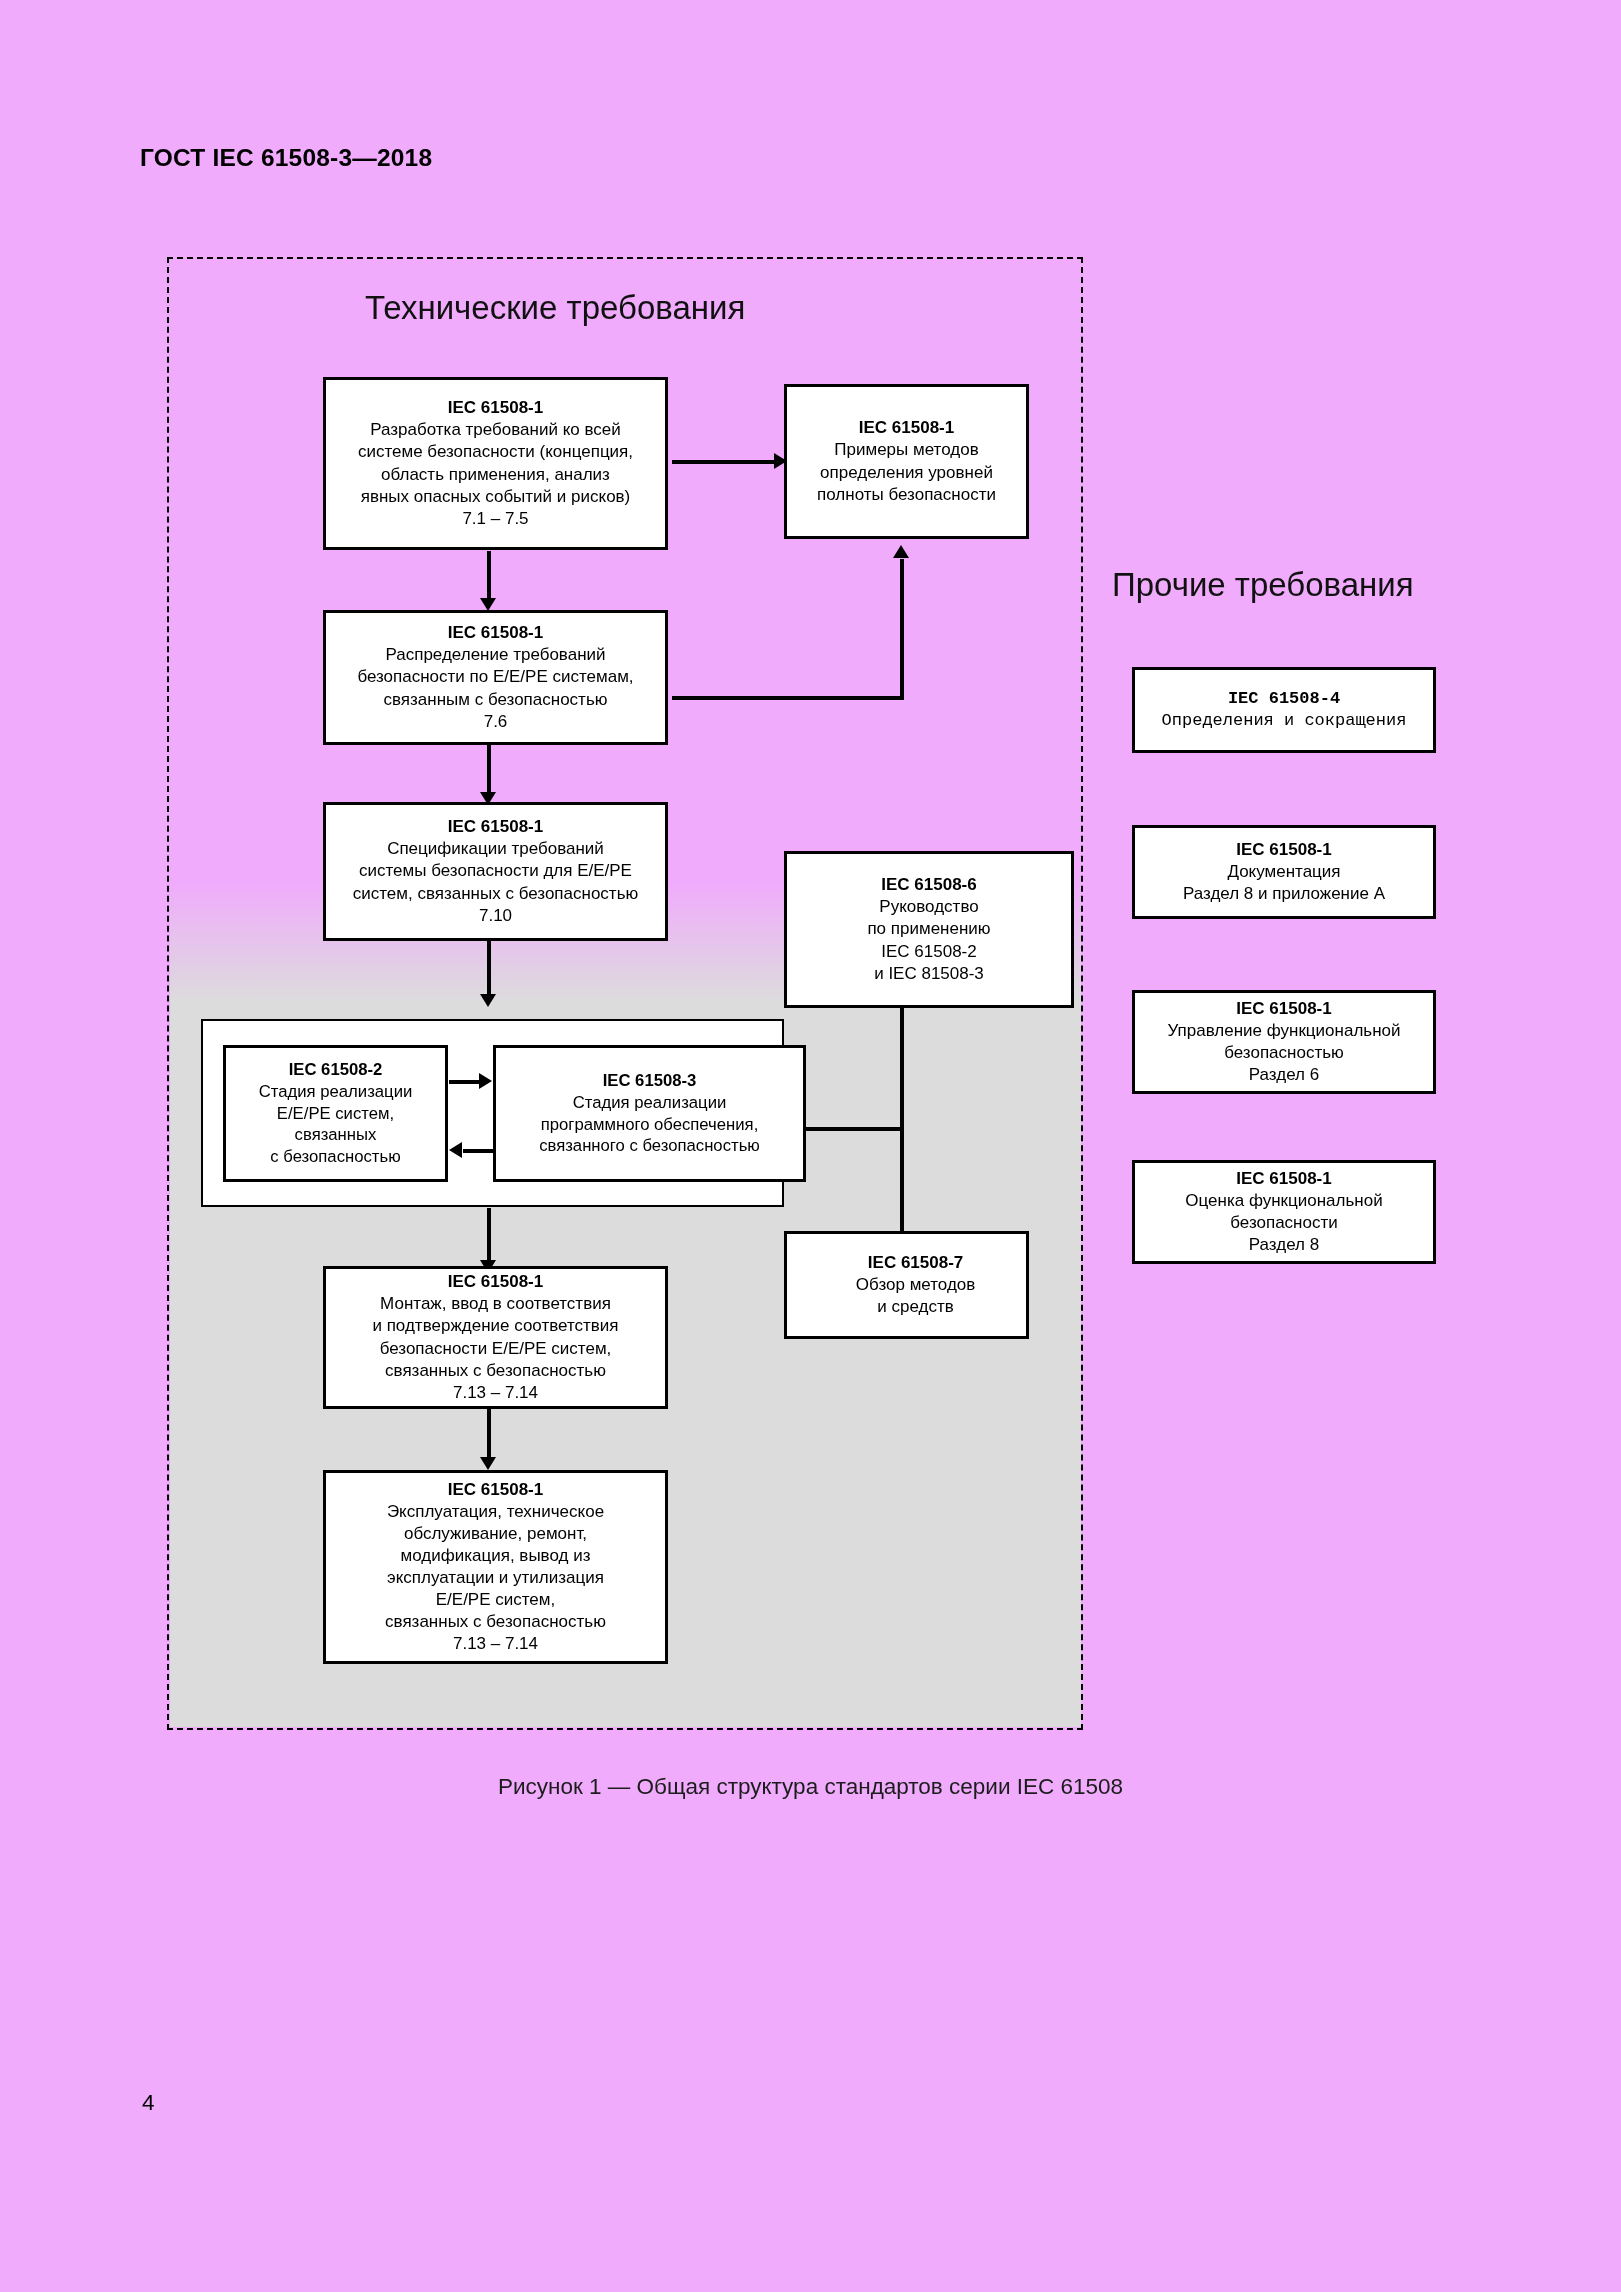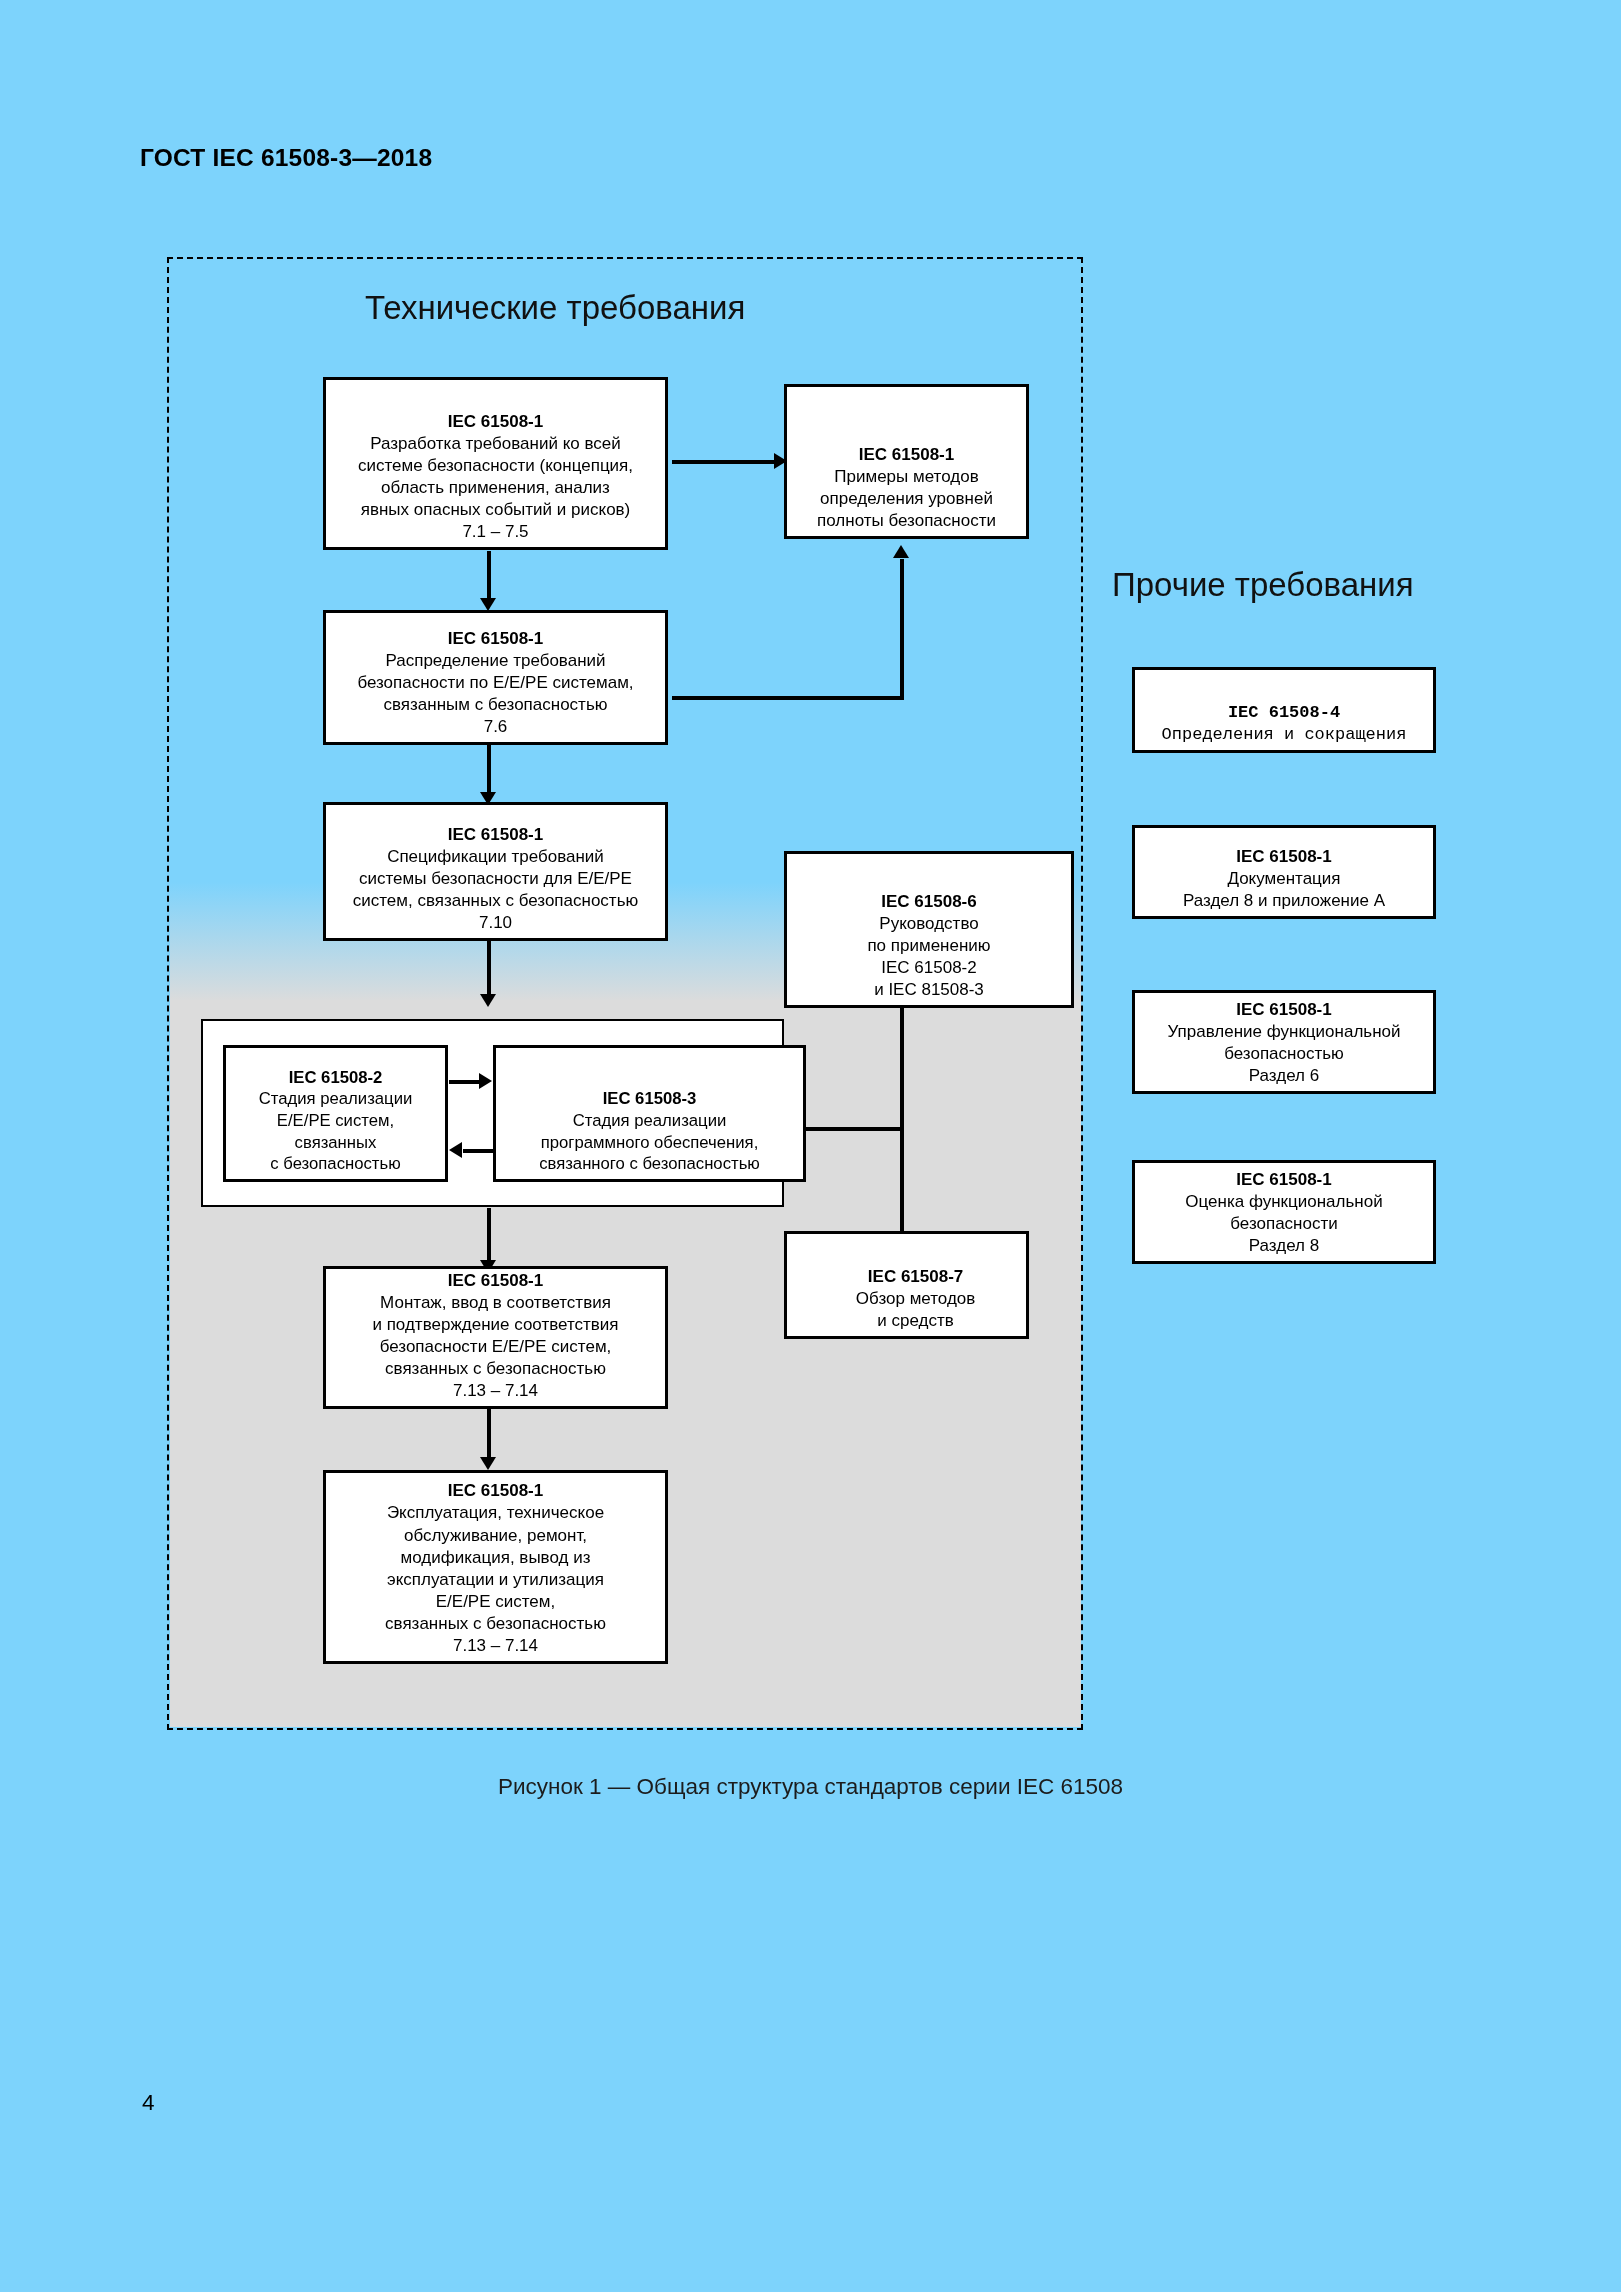--- a/index.html
+++ b/index.html
@@ -10,21 +10,21 @@
   }
   body {
     font-family: "Liberation Sans", sans-serif;
     color: #000000;
   }
   #page {
     position: relative;
     width: 1621px;
     height: 2293px;
     margin: 0 auto;
-    background: #7dd3fc;
+    background: #f0abfc;
     overflow: hidden;
   }
 
   
   #doc-header {
     position: absolute;
     left: 140px;
     top: 144px;
     font-size: 24.5px;
     font-weight: bold;
@@ -92,21 +92,21 @@
 
   
   .box {
     position: absolute;
     box-sizing: border-box;
     border: 3.9px solid #000000;
     background: #ffffff;
     display: flex;
     flex-direction: column;
     align-items: center;
-    justify-content: flex-end;
+    justify-content: center;
     text-align: center;
     font-size: 17px;
     line-height: 1.30;
     padding: 3.9px 5.9px;
     color: #000000;
   }
   .box .ttl {
     font-weight: bold;
     white-space: nowrap;
   }

